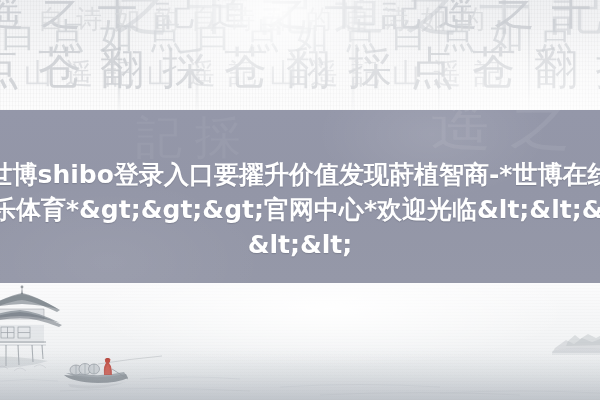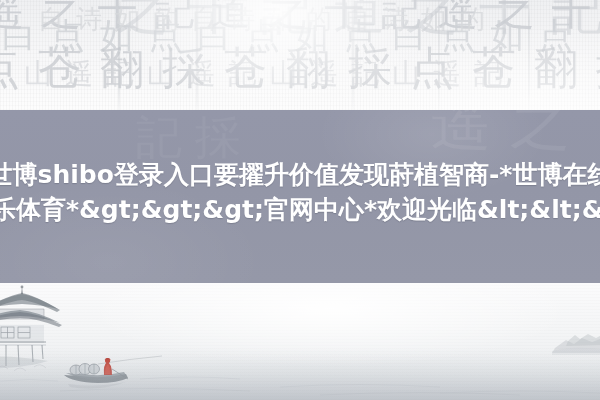--- a/index.html
+++ b/index.html
@@ -206,21 +206,21 @@
     </div>
 
     <div class="paper-sheen"></div>
   </div>
 
   <div class="title-band">
     <div class="band-texture"></div>
     <div class="band-ghost">遥 之</div>
     <div class="band-ghost2">記 採</div>
 
-    <div class="title-text"><span>世博shibo登录入口要擢升价值发现莳植智商-*世博在线</span><br><span>娱乐体育*&amp;gt;&amp;gt;&amp;gt;官网中心*欢迎光临&amp;lt;&amp;lt;&amp;lt;</span><br></div>
+    <div class="title-text"><span>世博shibo登录入口要擢升价值发现莳植智商-*世博在线</span><br><span>娱乐体育*&amp;gt;&amp;gt;&amp;gt;官网中心*欢迎光临&amp;lt;&amp;lt;&amp;lt;</span><br><span>&amp;lt;&amp;lt;</span></div>
   </div>
 
   <div class="divider-hair"></div>
 
   <div class="landscape">
 
     <svg class="art-svg" viewBox="0 0 600 117" preserveAspectRatio="none">
       <defs>
         <linearGradient id="waterG" x1="0" y1="0" x2="0" y2="1">
           <stop offset="0%" stop-color="#ffffff" stop-opacity="0"></stop>

